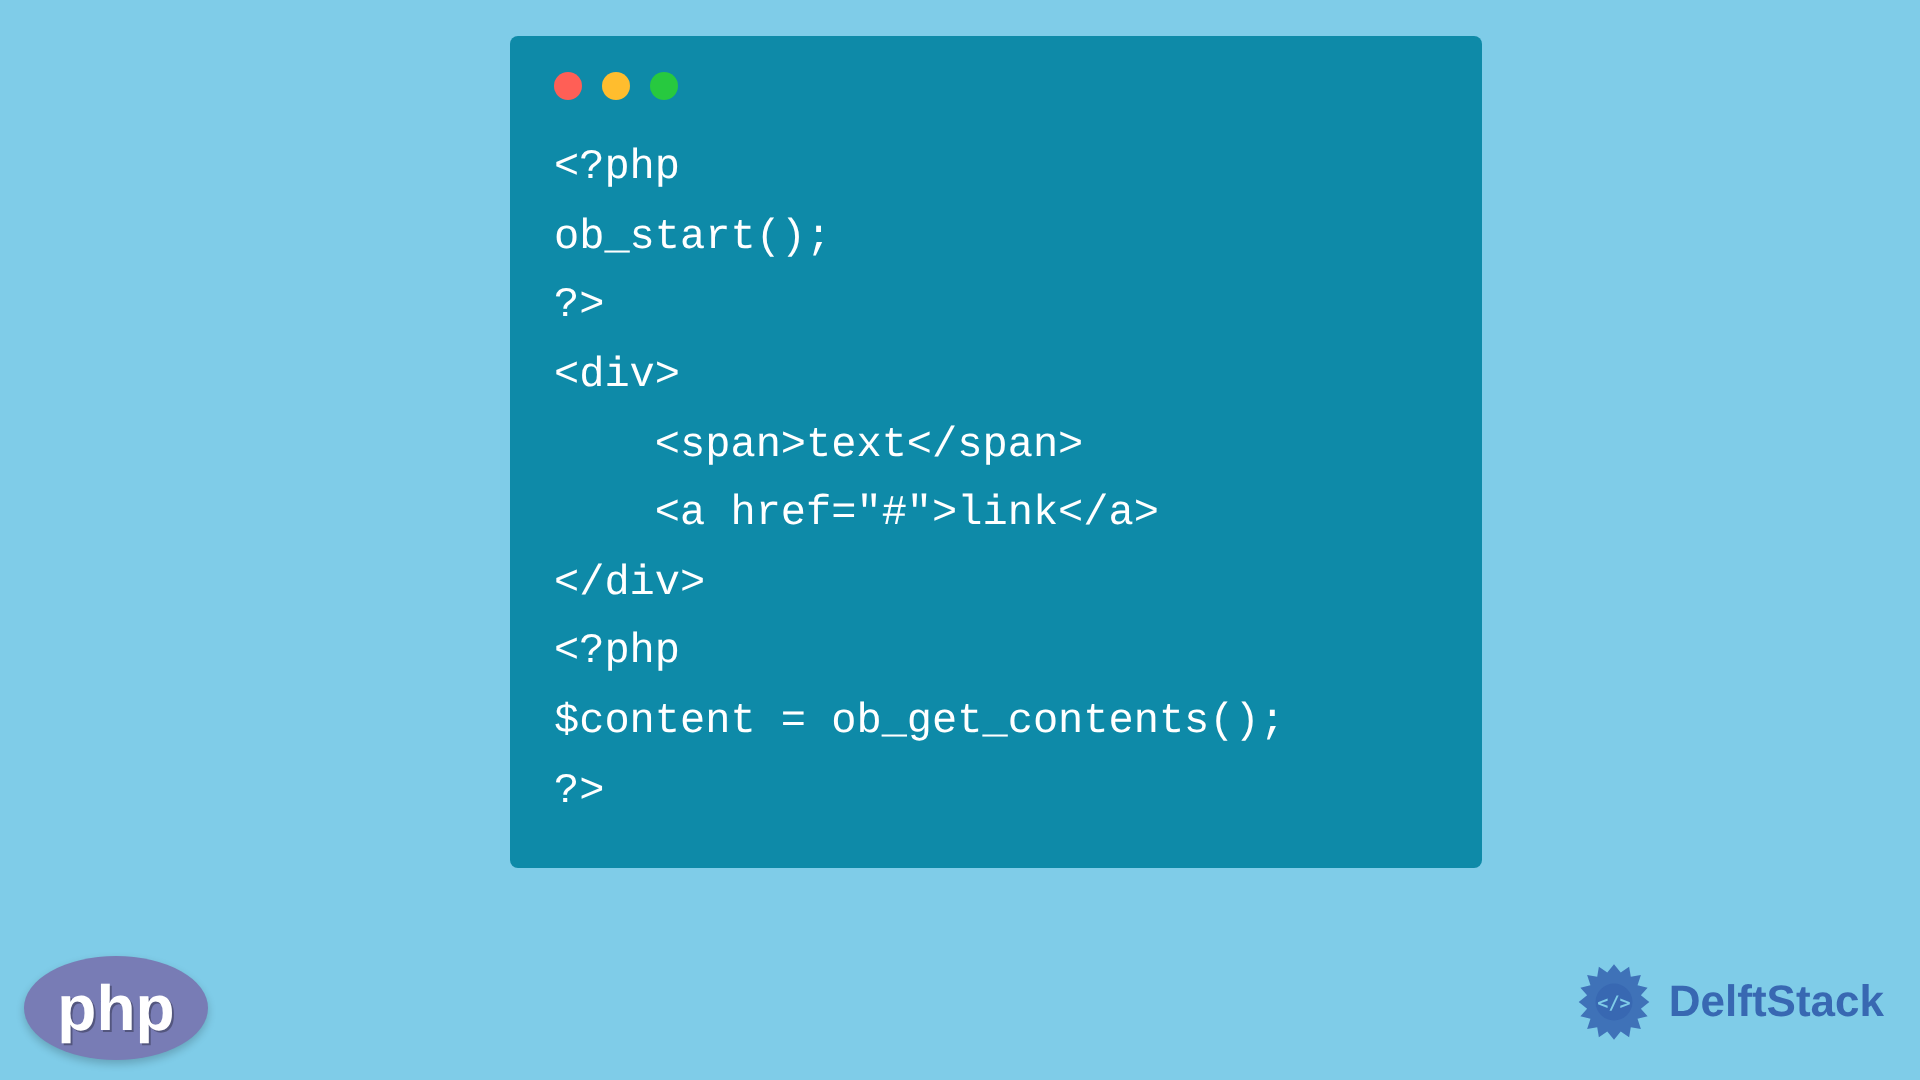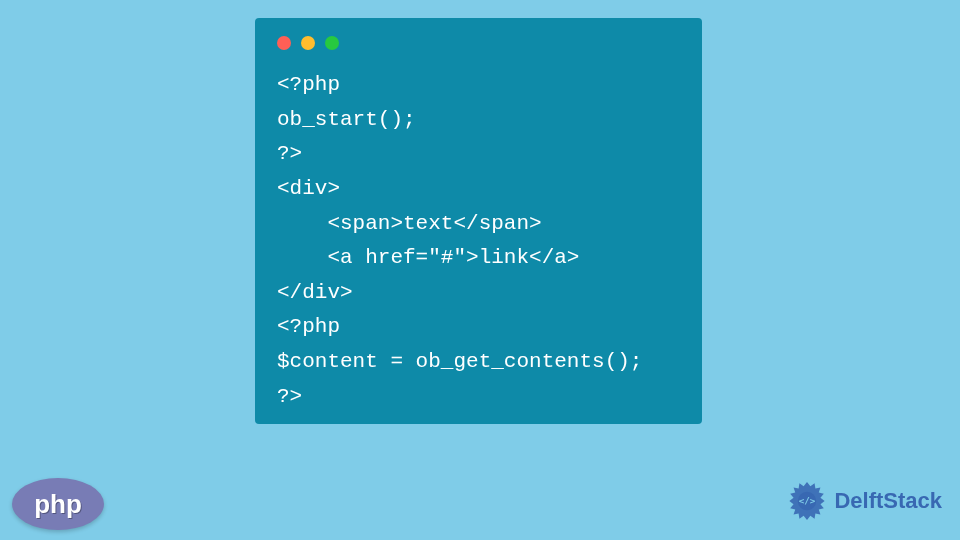--- a/index.html
+++ b/index.html
@@ -11,24 +11,24 @@
       width: 960px;
       height: 540px;
       background: #7fcce8;
       position: relative;
       font-family: -apple-system, BlinkMacSystemFont, "Segoe UI", sans-serif;
     }
     .code-window {
       position: absolute;
       left: 255px;
       top: 18px;
-      width: 447px;
+      width: 486px;
       background: #0e8aa8;
       border-radius: 4px;
-      padding: 18px 22px 10px 22px;
+      padding: 18px 22px 20px 22px;
     }
     .traffic-lights {
       display: flex;
       gap: 10px;
       margin-bottom: 18px;
     }
     .light {
       width: 14px;
       height: 14px;
       border-radius: 50%;
@@ -52,21 +52,21 @@
       background: #787cb5;
       border-radius: 50%;
       display: flex;
       align-items: center;
       justify-content: center;
       box-shadow: 0 2px 4px rgba(0,0,0,0.2);
     }
     .logo-php-text {
       color: #ffffff;
       font-weight: bold;
-      font-size: 26px;
+      font-size: 32px;
       letter-spacing: 0px;
       font-family: Arial, sans-serif;
       text-shadow: 1px 1px 0 rgba(0,0,0,0.3);
     }
     .logo-delft {
       position: absolute;
       right: 18px;
       bottom: 18px;
       display: flex;
       align-items: center;

